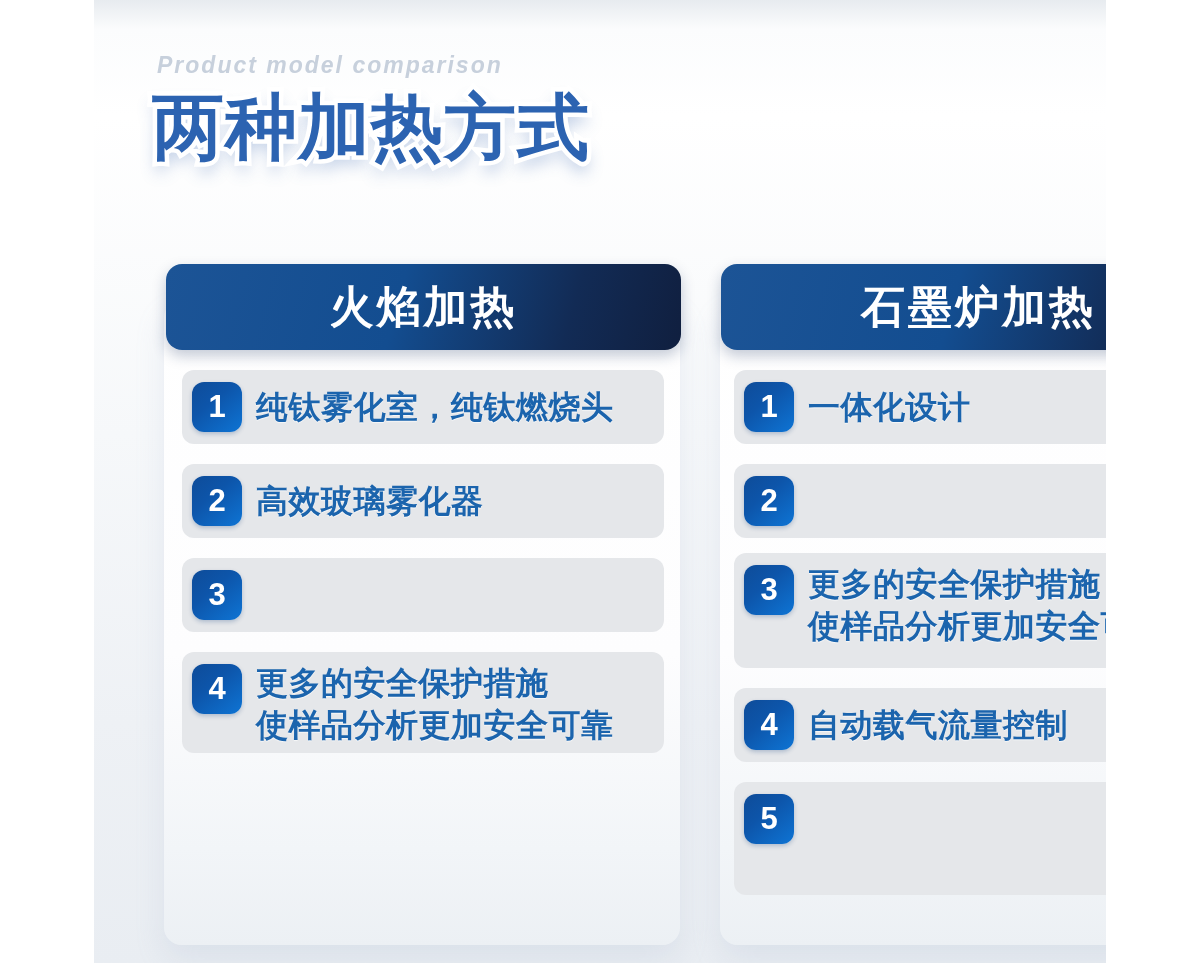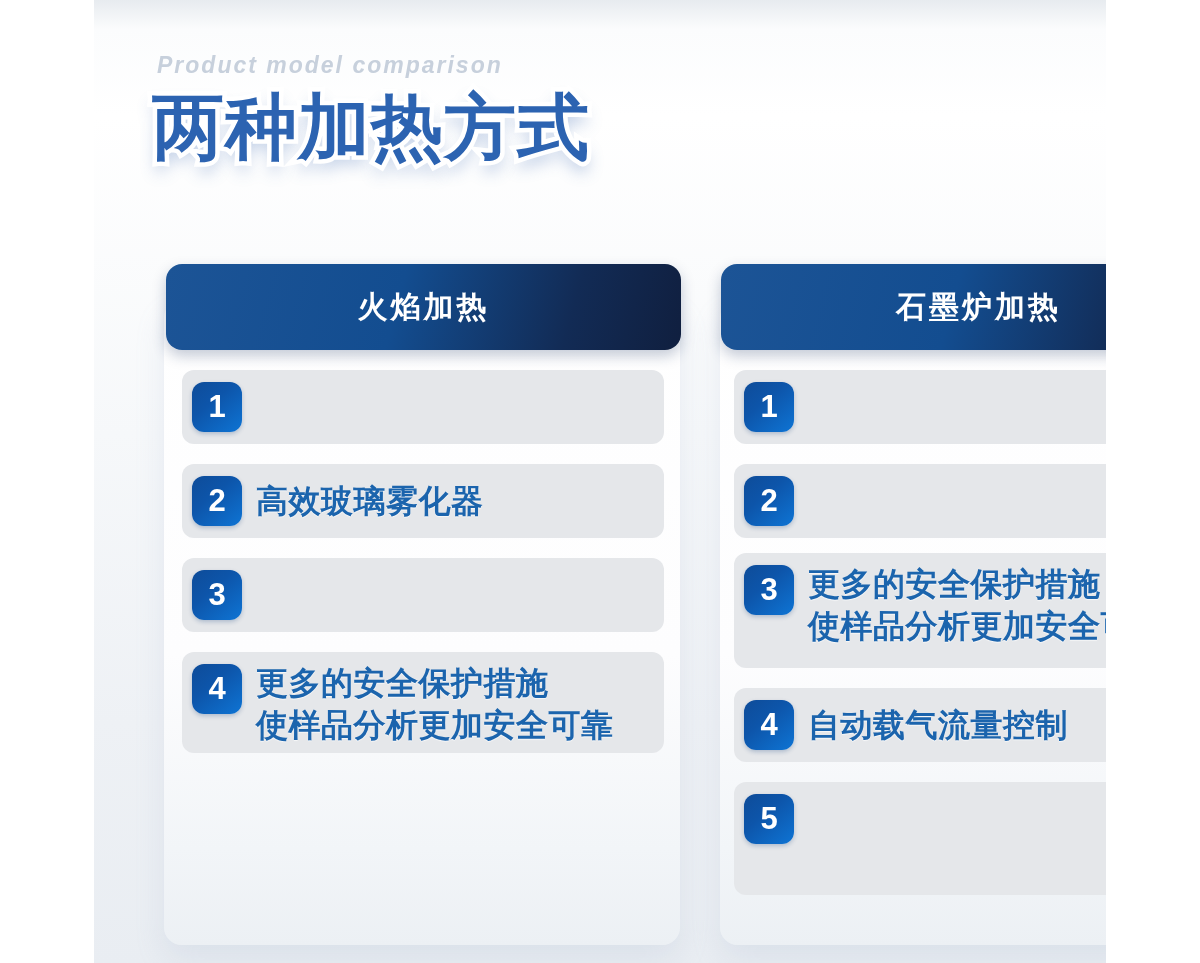--- a/index.html
+++ b/index.html
@@ -52,21 +52,21 @@
   }
   .panel.left{ left:70px; width:516px; }
   .panel.right{ left:626px; width:516px; }
 
   .col-header{
     position:absolute; top:264px; height:86px; width:515px;
     border-radius:16px;
     background:linear-gradient(105deg,#1c5496 0%, #134d90 45%, #12optional 0, #122b55 78%, #101f3f 100%);
     background:linear-gradient(105deg,#1c5496 0%, #134d90 45%, #122b55 78%, #101f3f 100%);
     display:flex; align-items:center; justify-content:center;
-    color:#ffffff; font-size:30px; font-weight:bold; letter-spacing:3px;
+    color:#ffffff; font-size:44px; font-weight:bold; letter-spacing:3px;
     box-shadow:0 6px 14px rgba(20,45,90,0.25);
   }
   .col-header.left{ left:72px; }
   .col-header.right{ left:627px; }
 
   
   .row{
     position:absolute;
     background:#e5e7ea; border-radius:12px;
     display:flex; align-items:center;
@@ -133,36 +133,38 @@
   </div>
 
   <div class="panel left"></div>
   <div class="panel right"></div>
 
   <div class="col-header left">火焰加热</div>
   <div class="col-header right">石墨炉加热</div>
 
   <div class="row colL L1">
     <span class="badge">1</span>
+    <span class="row-text">纯钛雾化室，纯钛燃烧头</span>
   </div>
   <div class="row colL L2">
     <span class="badge">2</span>
     <span class="row-text">高效玻璃雾化器</span>
   </div>
   <div class="row colL L3">
     <span class="badge">3</span>
   </div>
   <div class="row colL L4 multi">
     <span class="badge">4</span>
     <span class="row-text">更多的安全保护措施
 使样品分析更加安全可靠</span>
   </div>
 
   <div class="row colR R1">
     <span class="badge">1</span>
+    <span class="row-text">一体化设计</span>
   </div>
   <div class="row colR R2">
     <span class="badge">2</span>
   </div>
   <div class="row colR R3 multi">
     <span class="badge">3</span>
     <span class="row-text">更多的安全保护措施
 使样品分析更加安全可靠</span>
   </div>
   <div class="row colR R4">

